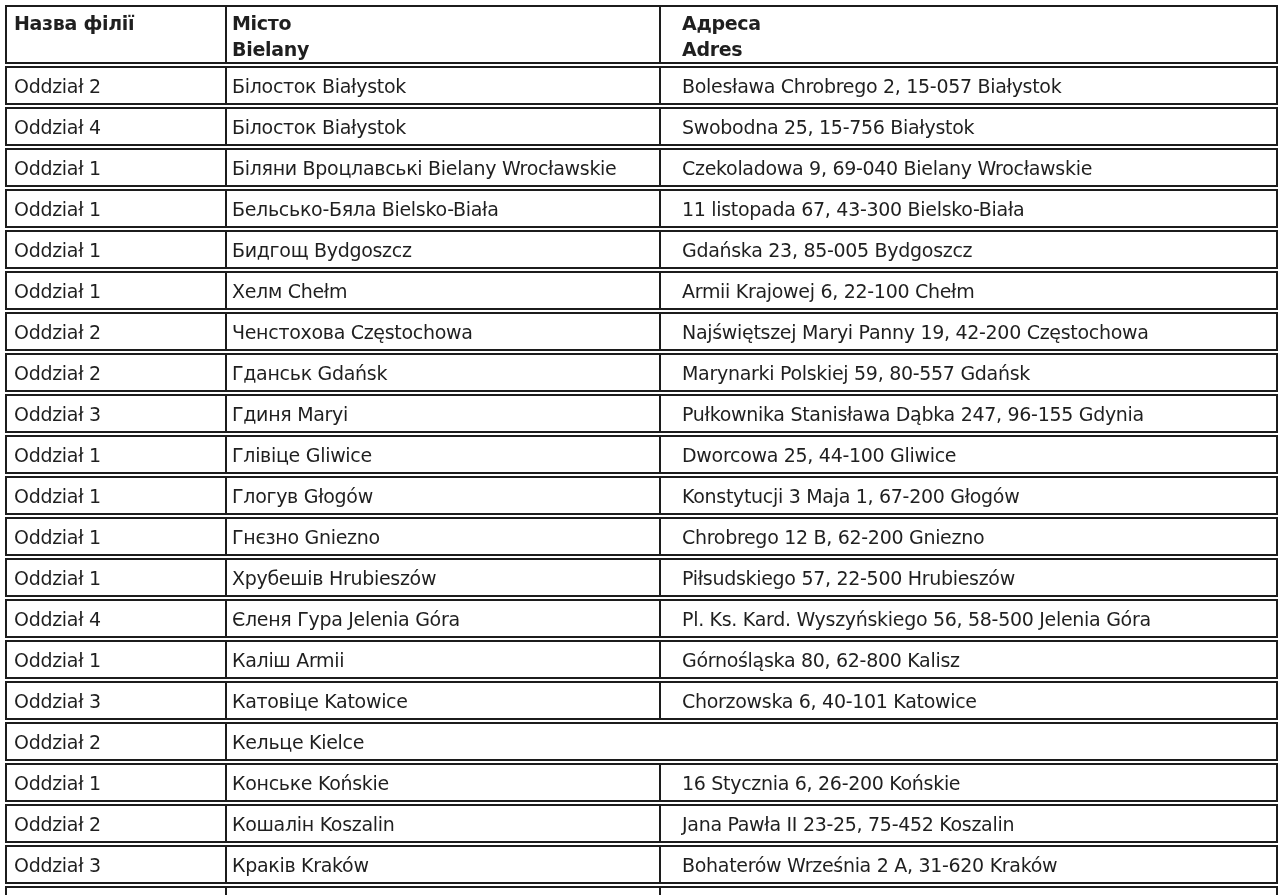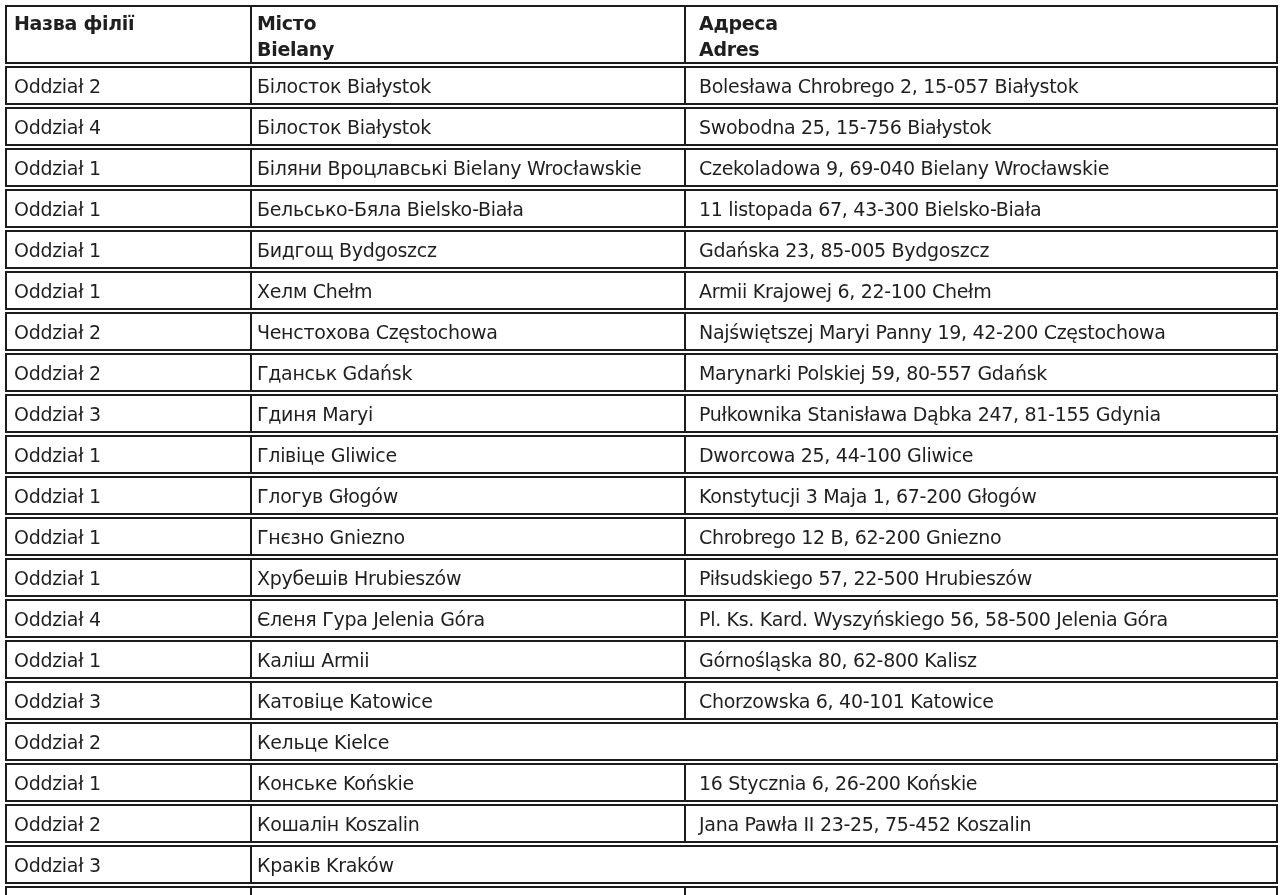--- a/index.html
+++ b/index.html
@@ -32,23 +32,23 @@
   .cell {
     box-sizing: border-box;
     display: flex;
     align-items: center;
     height: 100%;
     font-size: 19px;
     letter-spacing: -0.3px;
     white-space: nowrap;
     overflow: hidden;
   }
-  .c-branch { width: 243px; padding-left: 7px; gap: 24px; }
+  .c-branch { width: 218px; padding-left: 7px; gap: 24px; }
   .c-city   { width: 434px; padding-left: 5px; border-left: 2px solid #1c1c1c; }
-  .c-address{ flex: 1;      padding-left: 13px; border-left: 2px solid #1c1c1c; }
+  .c-address{ flex: 1;      padding-left: 21px; border-left: 2px solid #1c1c1c; }
   .row.header .cell {
     flex-direction: column;
     align-items: flex-start;
     justify-content: flex-start;
     padding-top: 3px;
     font-weight: bold;
     font-size: 19px;
     line-height: 26px;
   }
   .row.partial {
@@ -121,21 +121,21 @@
 
   <div class="row">
     <div class="cell c-branch">Oddział 2</div>
     <div class="cell c-city">Гданськ Gdańsk</div>
     <div class="cell c-address">Marynarki Polskiej 59, 80-557 Gdańsk</div>
   </div>
 
   <div class="row">
     <div class="cell c-branch">Oddział 3</div>
     <div class="cell c-city">Гдиня Maryi</div>
-    <div class="cell c-address">Pułkownika Stanisława Dąbka 247, 81-155 Gdynia</div>
+    <div class="cell c-address">Pułkownika Stanisława Dąbka 247, 96-155 Gdynia</div>
   </div>
 
   <div class="row">
     <div class="cell c-branch">Oddział 1</div>
     <div class="cell c-city">Глівіце Gliwice</div>
     <div class="cell c-address">Dworcowa 25, 44-100 Gliwice</div>
   </div>
 
   <div class="row">
     <div class="cell c-branch">Oddział 1</div>
@@ -186,20 +186,21 @@
 
   <div class="row">
     <div class="cell c-branch">Oddział 2</div>
     <div class="cell c-city">Кошалін Koszalin</div>
     <div class="cell c-address">Jana Pawła II 23-25, 75-452 Koszalin</div>
   </div>
 
   <div class="row">
     <div class="cell c-branch">Oddział 3</div>
     <div class="cell c-city">Краків Kraków</div>
+    <div class="cell c-address">Bohaterów Września 2 A, 31-620 Kraków</div>
   </div>
 </div>
 
   <div class="row partial">
     <div class="cell c-branch"></div>
     <div class="cell c-city"></div>
     <div class="cell c-address"></div>
   </div>
 
 </div>

